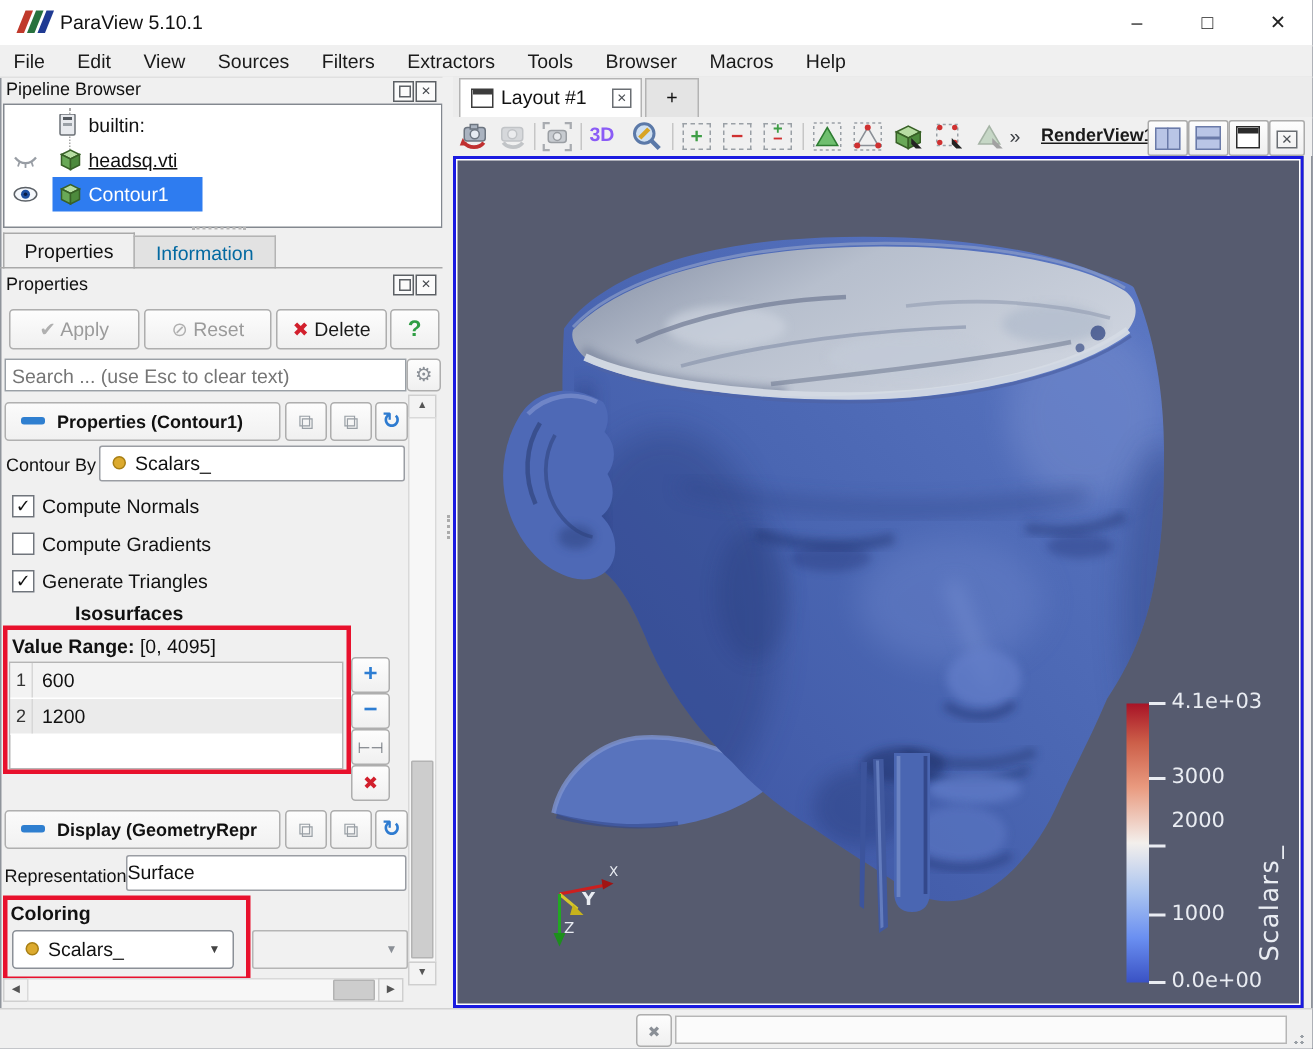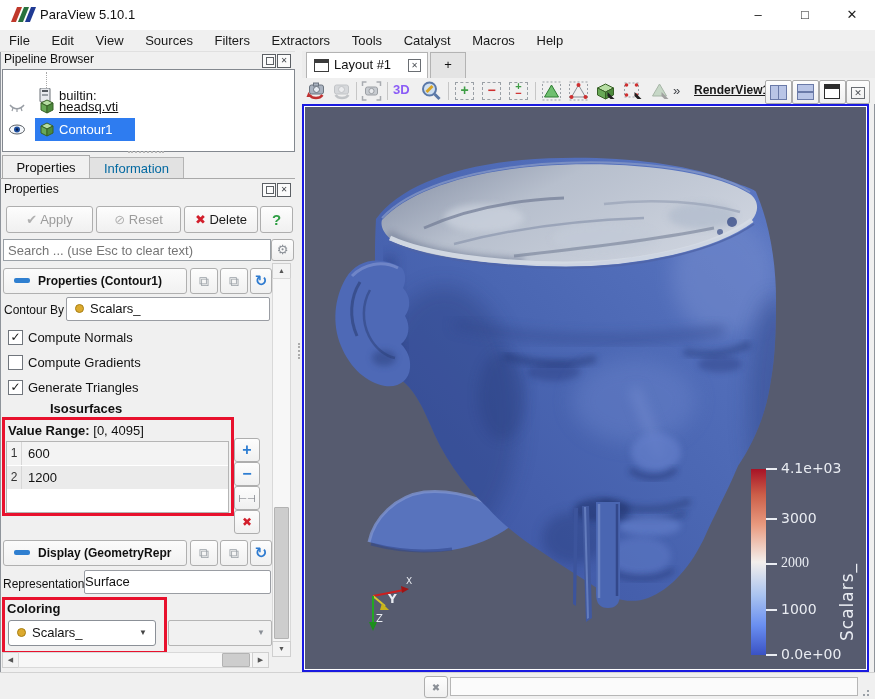--- a/index.html
+++ b/index.html
@@ -60,34 +60,34 @@
 </div>
 
 <div class="abs menubar">
   <span class="menuitem">File</span>
   <span class="menuitem">Edit</span>
   <span class="menuitem">View</span>
   <span class="menuitem">Sources</span>
   <span class="menuitem">Filters</span>
   <span class="menuitem">Extractors</span>
   <span class="menuitem">Tools</span>
-  <span class="menuitem">Catalyst</span>
+  <span class="menuitem">Browser</span>
   <span class="menuitem">Macros</span>
   <span class="menuitem">Help</span>
 </div>
 
 <div class="abs" style="left:4px;top:52px;font-size:12px;">Pipeline Browser</div>
 <div class="abs hdr-ico" style="left:262px;top:54px;">
     <span style="display:block;border:1px solid #5c6065;width:6px;height:6px;margin:2px 0 0 3px;"></span>
   </div>
 <div class="abs hdr-ico" style="left:277px;top:54px;">✕</div>
 
 <div class="abs tree" style="left:2px;top:69px;width:291px;height:81px;">
   <div class="abs" style="left:43px;top:2px;width:1px;height:28px;border-left:1px dotted #a9a9a9;"></div>
-  <div class="treerow" style="top:14px;padding-left:28px;">
+  <div class="treerow" style="top:2px;padding-left:28px;">
     <svg class="abs" style="left:36px;top:4px;" width="12" height="15">
       <rect x="1" y="0" width="10" height="14" rx="1" fill="#e8eaee" stroke="#6b7076"></rect>
       <rect x="3" y="2" width="6" height="2" fill="#555a60"></rect>
         <rect x="3" y="6" width="6" height="2" fill="#9aa0a6"></rect>
     </svg>
     <span class="abs" style="left:56px;">builtin:</span>
   </div>
   <div class="treerow" style="top:25px;">
     <svg class="abs eye" style="left:5px;top:7px;" width="18" height="11">
       <path d="M2,3 C6,8 12,8 16,3" stroke="#989da4" stroke-width="1.5" fill="none"></path>
@@ -441,21 +441,21 @@
   <div style="position:absolute;left:0;top:0;width:100%;height:100%;pointer-events:none;">
     <div style="position:absolute;left:447px;top:363px;width:15px;height:186px;
          background:linear-gradient(#a81326 0%,#cc5f49 14%,#e99a7f 30%,#f3efec 50%,#a9c3f0 68%,#6a8ff1 84%,#3a52c4 100%);"></div>
     <span class="cbar-tick" style="top:362px;"></span>
     <span class="cbar-tick" style="top:412px;"></span>
     <span class="cbar-tick" style="top:457px;"></span>
     <span class="cbar-tick" style="top:503px;"></span>
     <span class="cbar-tick" style="top:548px;"></span>
     <span class="cbar-label" style="top:354px;">4.1e+03</span>
     <span class="cbar-label" style="top:404px;">3000</span>
-    <span class="cbar-label" style="top:449px;font-family:Liberation Serif, serif;">2000</span>
+    <span class="cbar-label" style="top:433px;">2000</span>
     <span class="cbar-label" style="top:495px;">1000</span>
     <span class="cbar-label" style="top:540px;">0.0e+00</span>
     <span style="position:absolute;left:533px;top:375px;height:160px;writing-mode:vertical-rl;transform:rotate(180deg);
           color:#e9ecf2;font-family:'DejaVu Sans',sans-serif;font-size:17px;letter-spacing:1px;">Scalars_</span>
   </div>
  </div>
 </div>
 
 <div class="abs statusbar">
   <span class="abs btn" style="left:424px;top:3px;width:22px;height:20px;line-height:20px;">

